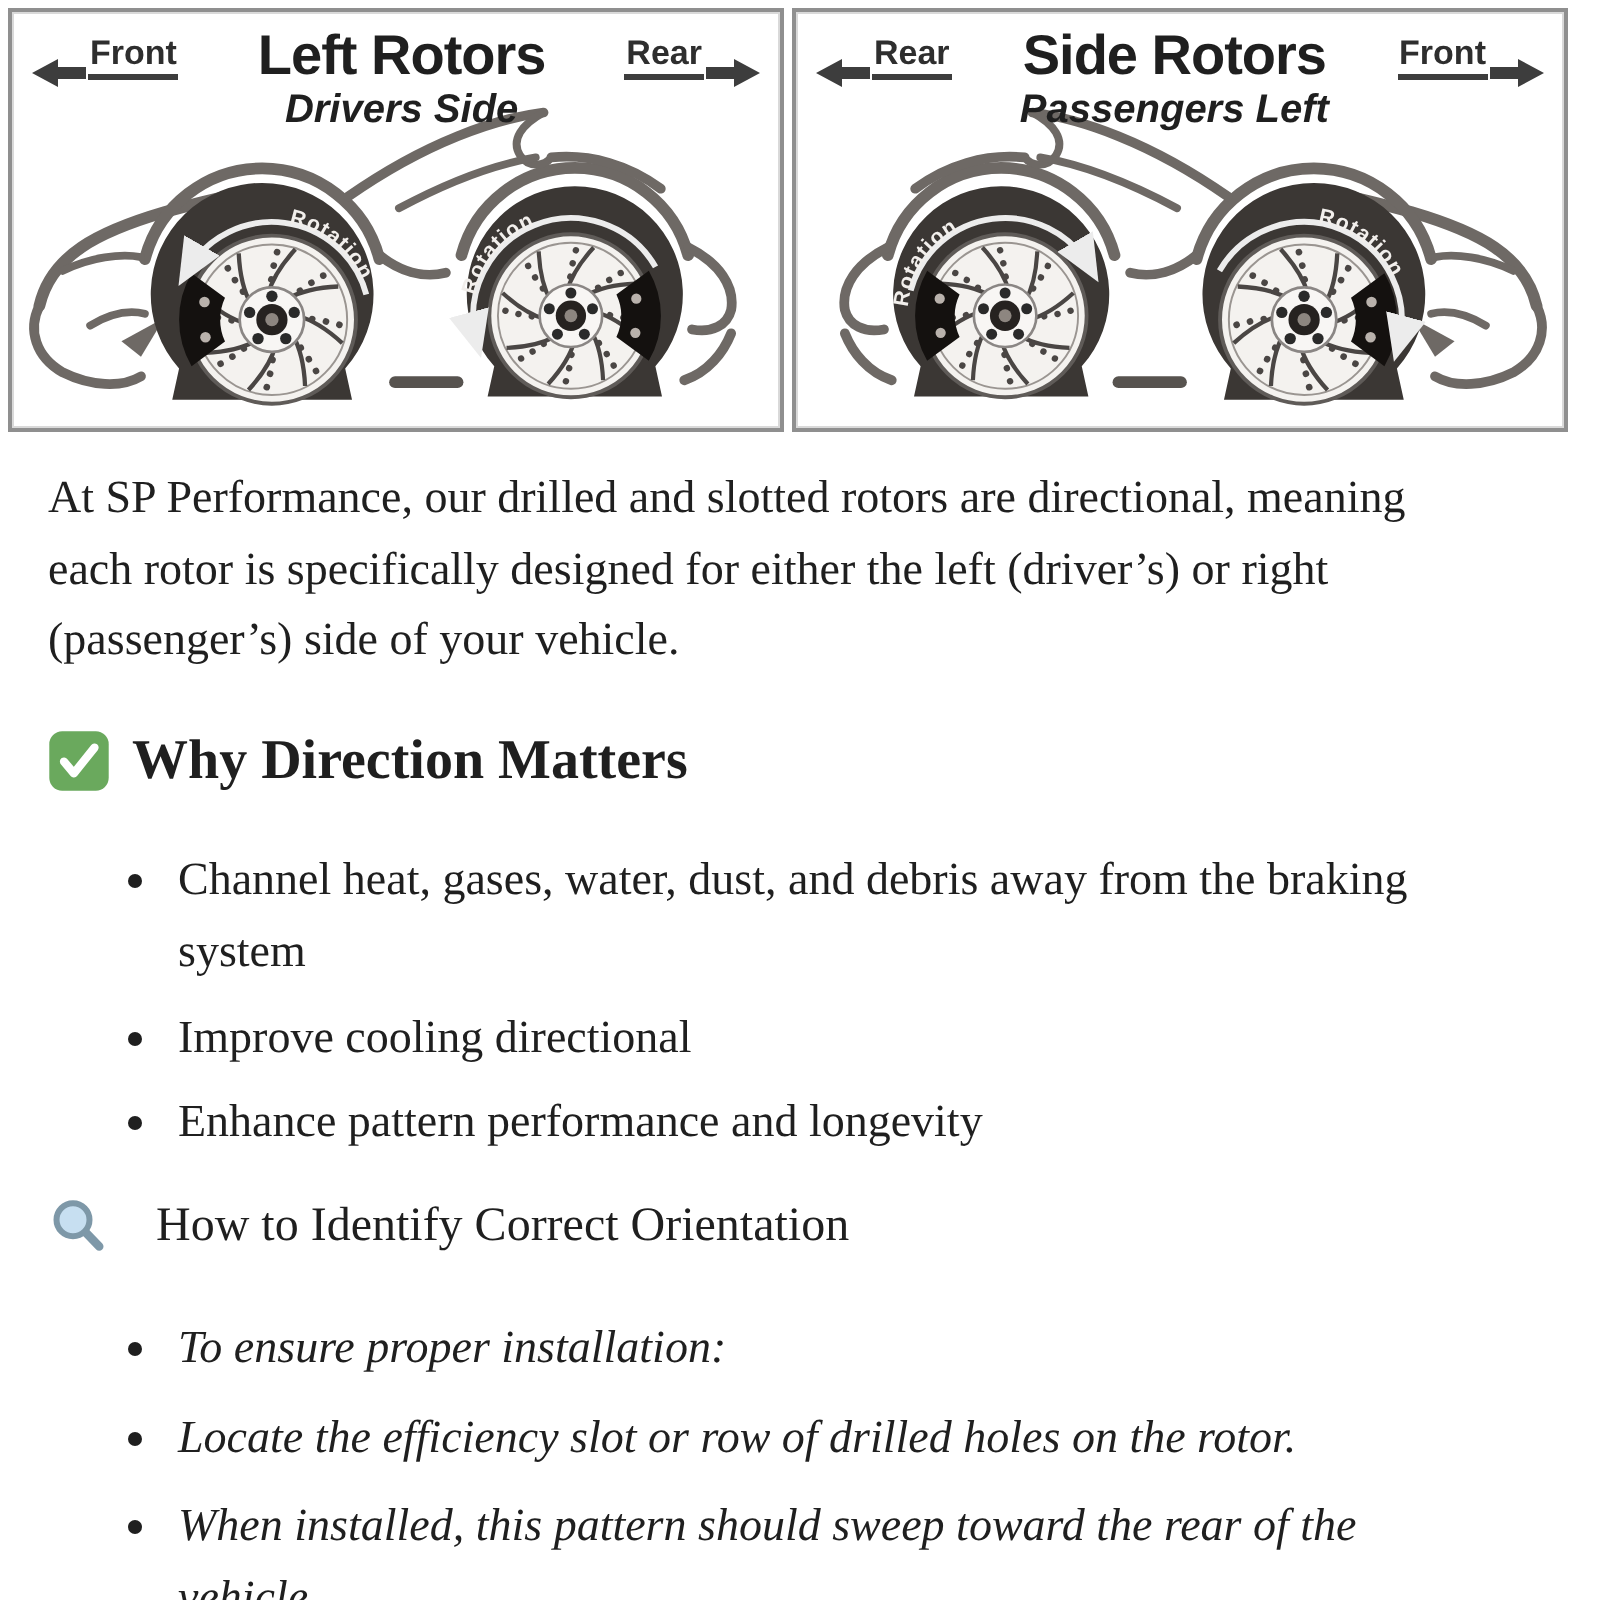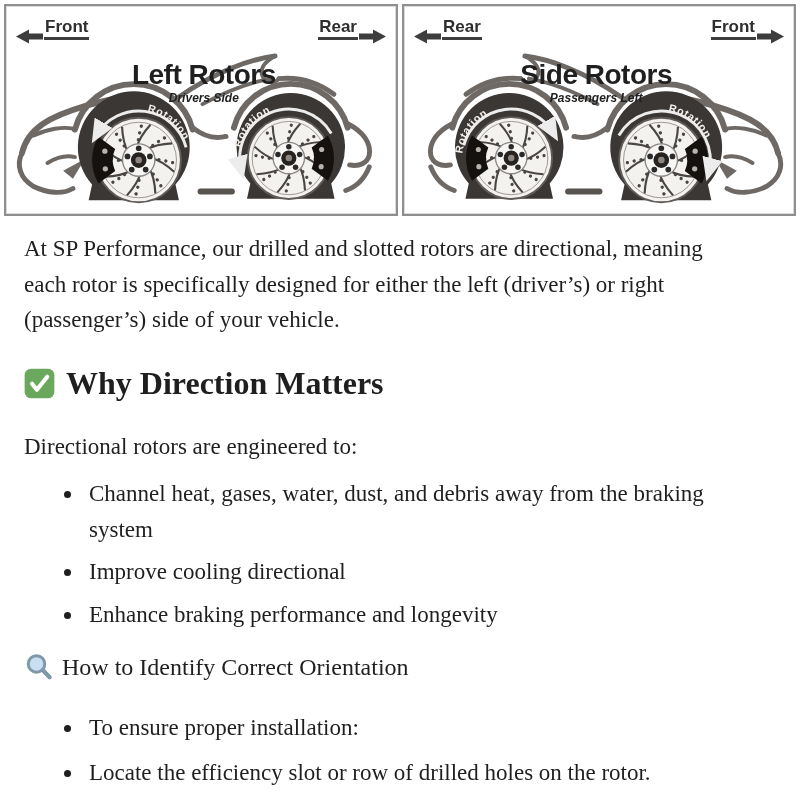--- a/index.html
+++ b/index.html
@@ -1,46 +1,46 @@
 <!DOCTYPE html>
 <html><head>
 <meta charset="utf-8">
 <style>
   html,body{margin:0;padding:0;background:#fff;}
   .page{width:800px;height:800px;overflow:hidden;background:#fff;color:#1f1f1f;
         font-family:"Liberation Serif",serif;}
 
   
-  .diagram{display:flex;gap:4px;padding:4px 4px 0 4px;}
+  .diagram{display:flex;gap:4px;padding:4px 16px 0 4px;}
   .panel{flex:1;border:2px solid #8f8f8f;box-shadow:inset 0 0 0 1px #d9d9d9;
          background:#fff;height:208px;position:relative;overflow:hidden;}
   .p-head{position:relative;z-index:2;display:flex;justify-content:space-between;
           align-items:flex-start;padding:7px 10px 0;}
   .titles{text-align:center;font-family:"Liberation Sans",sans-serif;margin-top:1px;}
-  .p-title{font-size:28px;font-weight:bold;line-height:1;letter-spacing:-.5px;margin-top:47px;}
-  .p-sub{font-size:12px;font-weight:bold;font-style:italic;margin-top:3px;line-height:1;}
+  .p-title{font-size:28px;font-weight:bold;line-height:1;letter-spacing:-.5px;}
+  .p-sub{font-size:20px;font-weight:bold;font-style:italic;margin-top:3px;line-height:1;}
   .dir{display:flex;align-items:flex-end;gap:1px;margin-top:5px;
        font-family:"Liberation Sans",sans-serif;font-weight:bold;font-size:17px;color:#2e2e2e;}
   .dir-text{border-bottom:3px solid #3d3d3d;line-height:1.05;padding:0 1px 1px;}
   .dir svg{display:block;margin-bottom:-5px;}
   .car-svg{position:absolute;left:0;top:0;width:100%;height:100%;z-index:1;}
 
   
   .content{padding:15px 24px 0;font-size:23px;line-height:1.55;}
   .intro{margin:0 0 21px;max-width:712px;}
-  .h-why{display:flex;align-items:center;gap:11px;font-size:32px;font-weight:bold;
+  .h-why{display:flex;align-items:center;gap:11px;font-size:28px;font-weight:bold;
          margin:0 0 20px;}
   .h-why svg{flex:0 0 auto;display:block;}
   .lead{margin:0 0 12px;}
   ul{margin:0 0 8px;padding-left:44px;list-style:disc;}
   li{margin:0 16px 7px;max-width:655px;padding-left:5px;}
-  .h-mag{display:flex;align-items:center;gap:8px;font-size:24px;font-weight:normal;
+  .h-mag{display:flex;align-items:center;gap:24px;font-size:24px;font-weight:normal;
          margin:16px 0 24px;}
   .h-mag svg{flex:0 0 auto;display:block;}
-  .list-identify li{margin-bottom:9px;}
+  .list-identify li{margin-bottom:9px;font-style:italic;}
 </style>
 </head>
 <body>
 
 <div class="page">
 
   <div class="diagram">
 
     <div class="panel">
       <div class="p-head">
@@ -199,26 +199,25 @@
     <p class="intro">At SP Performance, our drilled and slotted rotors are directional, meaning each rotor is specifically designed for either the left (driver’s) or right (passenger’s) side of your vehicle.</p>
 
     <h2 class="h-why">
       <svg width="31" height="31" viewBox="0 0 24 24">
         <rect x="0.5" y="0.5" width="23" height="23" rx="5" fill="#6aa95d"></rect>
         <path d="M6.2 12.2 L10 16.8 L18 6.8" fill="none" stroke="#ffffff" stroke-width="3.2" stroke-linecap="round" stroke-linejoin="round"></path>
       </svg>
       <span>Why Direction Matters</span>
     </h2>
 
-    <p class="lead">Directional rotors are engineered to:</p>
 
     <ul class="list-why">
       <li>Channel heat, gases, water, dust, and debris away from the braking system</li>
       <li>Improve cooling directional</li>
-      <li>Enhance braking performance and longevity</li>
+      <li>Enhance pattern performance and longevity</li>
     </ul>
 
     <h3 class="h-mag">
       <svg width="30" height="30" viewBox="0 0 24 24">
         <circle cx="10" cy="9.5" r="6.6" fill="#c7dff1" stroke="#7e98a8" stroke-width="2.4"></circle>
         <line x1="15.3" y1="14.8" x2="20.5" y2="20.2" stroke="#7e98a8" stroke-width="3.4" stroke-linecap="round"></line>
       </svg>
       <span>How to Identify Correct Orientation</span>
     </h3>
 

